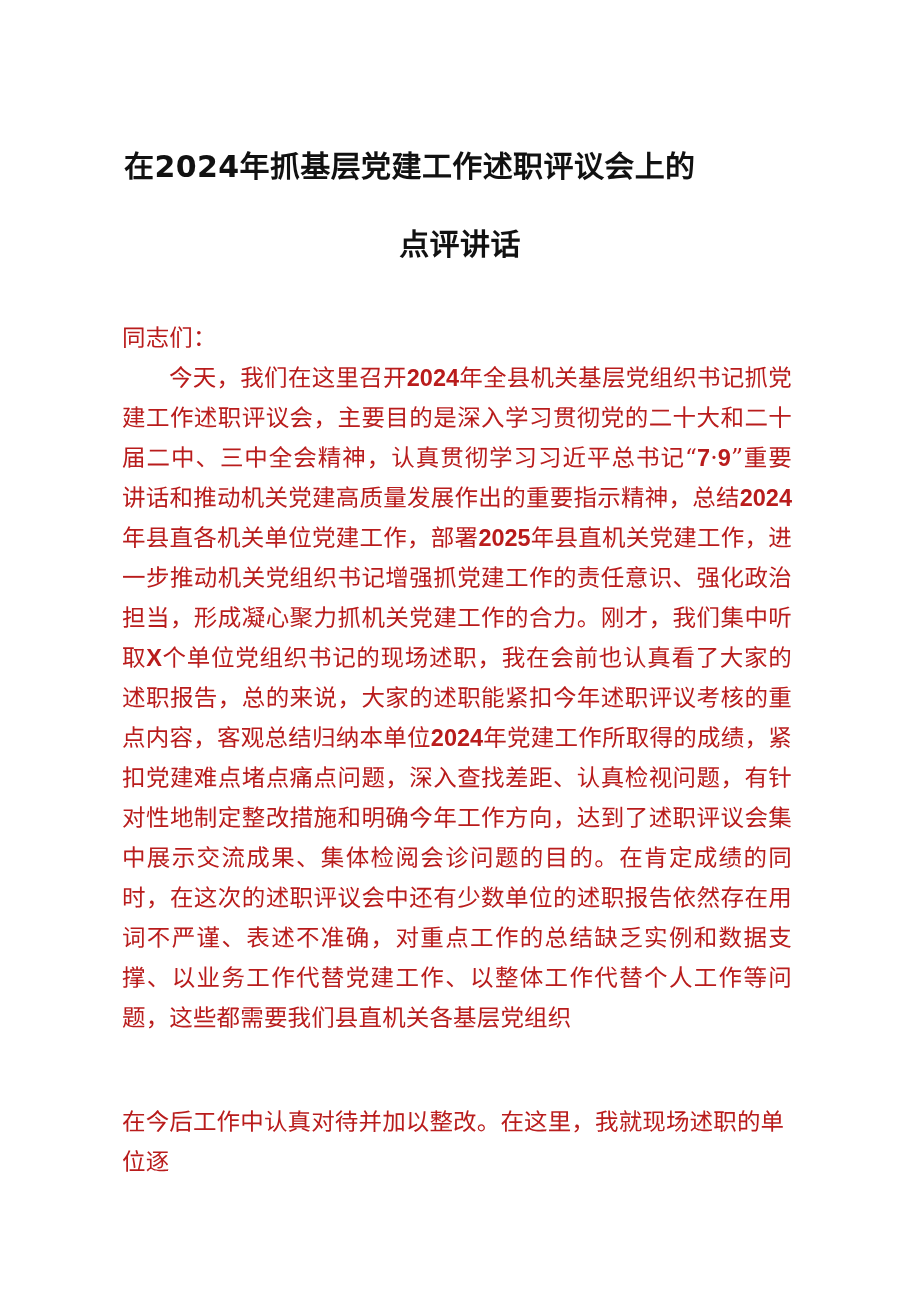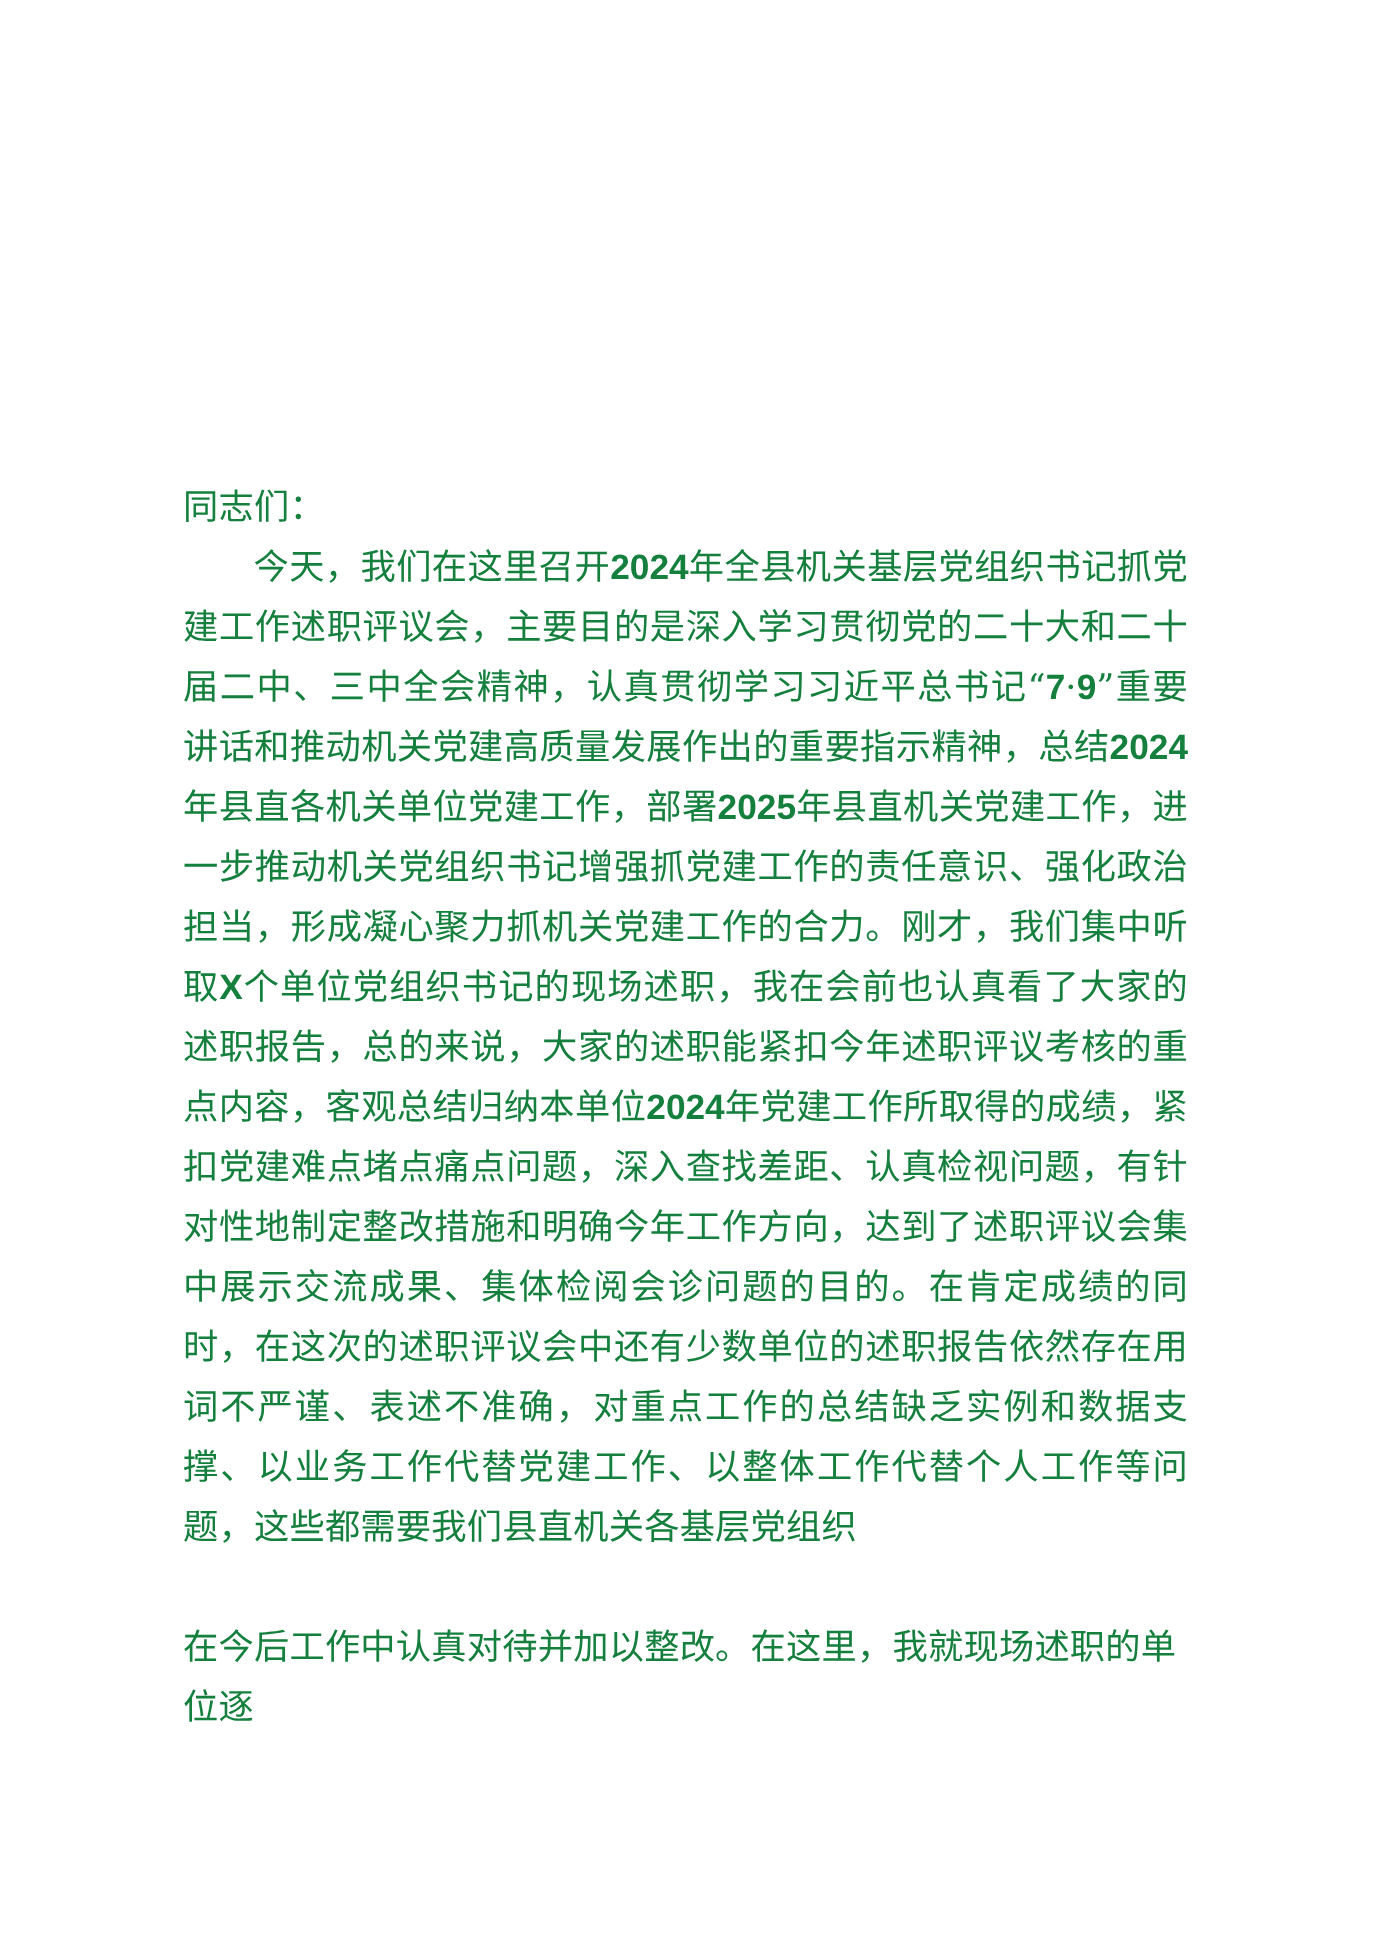--- a/index.html
+++ b/index.html
@@ -55,54 +55,58 @@
     position: absolute;
     left: 122px;
     top: 318px;
     width: 670px;
   }
 
   .para {
     font-family: "DejaVu Serif", "Liberation Serif", serif;
     font-size: 23.5px;
     line-height: 40px;
-    color: #15803d;
+    color: #b91c1c;
     margin: 0;
     text-align: justify;
     text-justify: inter-character;
     letter-spacing: 0.15px;
     word-break: break-all;
   }
 
   .para-salutation {
     text-align: left;
     margin-bottom: 0;
   }
 
   .para-indent {
     text-indent: 2em;
   }
 
   .para-tail {
     text-align: left;
-    margin-top: 40px;
+    margin-top: 64px;
   }
 
   
   .num {
     font-family: Liberation Sans, sans-serif;
     font-weight: 700;
     letter-spacing: 0;
   }
 </style>
 </head>
 <body>
 
 <div class="page">
 
+  <div class="doc-title">
+    <div class="title-line title-line-1">在2024年抓基层党建工作述职评议会上的</div>
+    <div class="title-line title-line-2">点评讲话</div>
+  </div>
 
   <div class="body-block">
 
     <p class="para para-salutation">同志们：</p>
 
     <p class="para para-indent">今天，我们在这里召开<span class="num">2024</span>年全县机关基层党组织书记抓党建工作述职评议会，主要目的是深入学习贯彻党的二十大和二十届二中、三中全会精神，认真贯彻学习习近平总书记“<span class="num">7</span>·<span class="num">9</span>”重要讲话和推动机关党建高质量发展作出的重要指示精神，总结<span class="num">2024</span>年县直各机关单位党建工作，部署<span class="num">2025</span>年县直机关党建工作，进一步推动机关党组织书记增强抓党建工作的责任意识、强化政治担当，形成凝心聚力抓机关党建工作的合力。刚才，我们集中听取<span class="num">X</span>个单位党组织书记的现场述职，我在会前也认真看了大家的述职报告，总的来说，大家的述职能紧扣今年述职评议考核的重点内容，客观总结归纳本单位<span class="num">2024</span>年党建工作所取得的成绩，紧扣党建难点堵点痛点问题，深入查找差距、认真检视问题，有针对性地制定整改措施和明确今年工作方向，达到了述职评议会集中展示交流成果、集体检阅会诊问题的目的。在肯定成绩的同时，在这次的述职评议会中还有少数单位的述职报告依然存在用词不严谨、表述不准确，对重点工作的总结缺乏实例和数据支撑、以业务工作代替党建工作、以整体工作代替个人工作等问题，这些都需要我们县直机关各基层党组织</p>
 
     <p class="para para-tail">在今后工作中认真对待并加以整改。在这里，我就现场述职的单位逐</p>
 
   </div>

